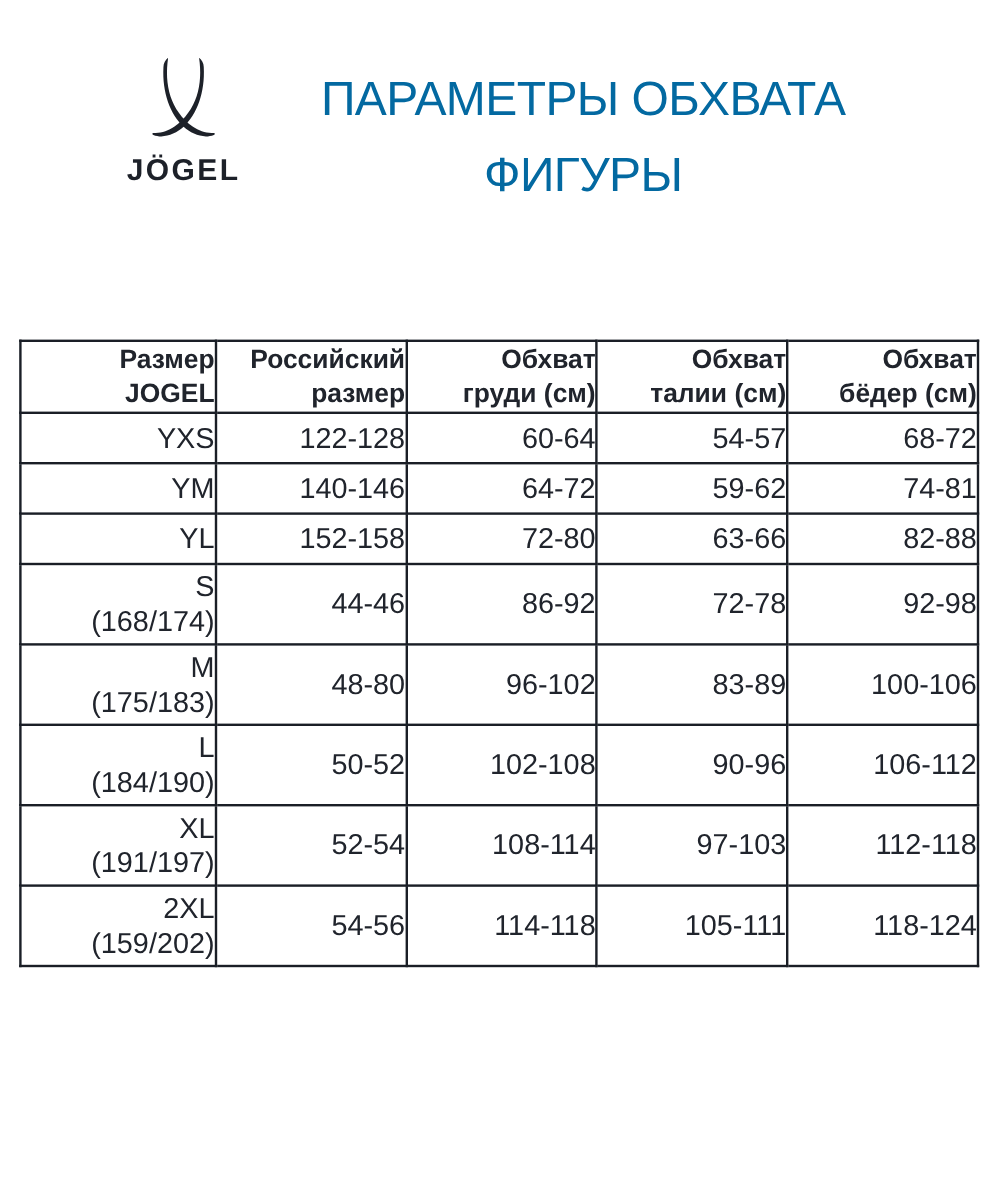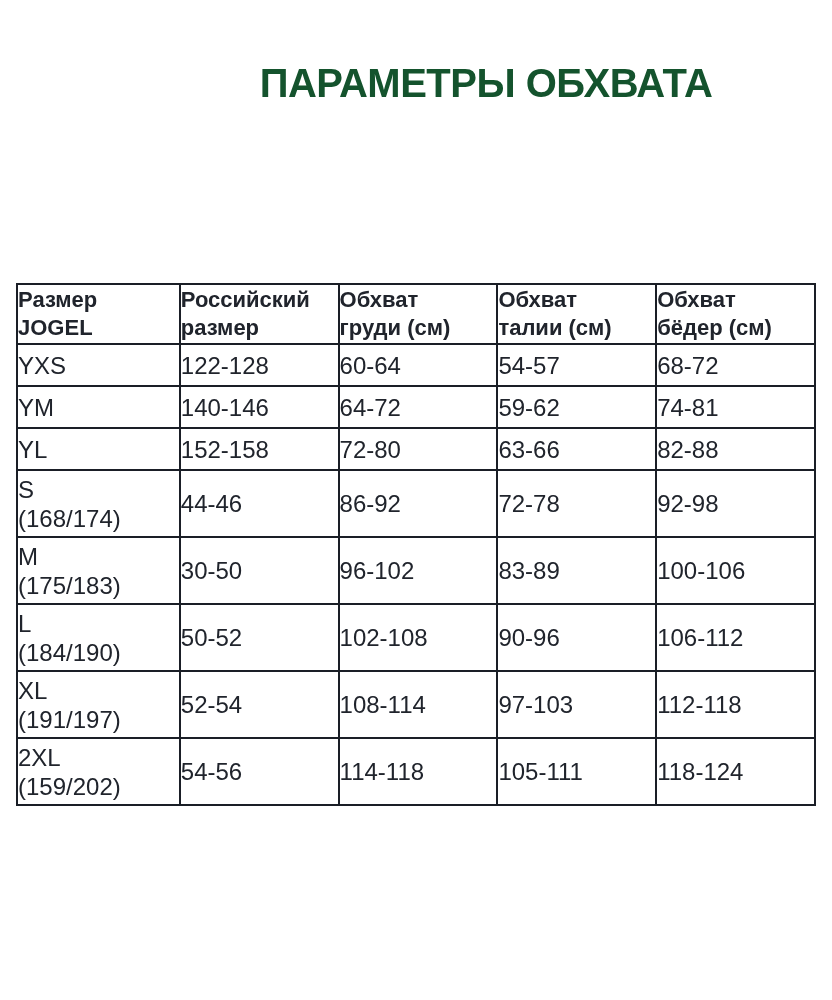--- a/index.html
+++ b/index.html
@@ -28,37 +28,37 @@
     font-size: 25px;
     font-weight: 700;
     letter-spacing: 2px;
     color: #1d2129;
   }
   .title {
     margin-left: 150px;
     margin-right: 10px;
     padding-top: 52px;
     text-align: center;
-    font-weight: 700;
+    font-weight: 400;
     font-size: 40px;
     line-height: 63px;
     letter-spacing: -0.5px;
-    color: #14532d;
+    color: #0369a1;
   }
   .title span { display: block; }
 
   
   table.size-table {
     position: absolute;
     left: 16px;
     top: 283px;
     width: 800px;
     border-collapse: collapse;
     table-layout: fixed;
-    text-align: left;
+    text-align: right;
   }
   .size-table th, .size-table td {
     border: 2px solid #1a1e26;
     vertical-align: middle;
     padding: 0;
   }
   .size-table th {
     height: 60px;
     font-size: 22px;
     font-weight: 700;
@@ -72,23 +72,33 @@
   tr.single td { height: 42px; margin-top: 12px; }
   tr.double td { height: 67px; }
   .size-table th span, td.cell-size span { display: block; }
   td.cell-size span:empty { display: none; }
 </style>
 </head>
 <body>
 
 <div class="page">
 
+  <div class="logo">
+    <svg width="56" height="74" viewBox="0 0 100 132" aria-hidden="true">
+      <g fill="#1d2129">
+        <path d="M27,0 C21,40 30,78 64,103 C73,109 84,113 95,112 C97,112 97,114 95,115 C80,121 62,114 50,103 C30,84 18,52 20,14 C20,8 23,3 27,0 Z"></path>
+        <path d="M73,0 C79,40 70,78 36,103 C27,109 16,113 5,112 C3,112 3,114 5,115 C20,121 38,114 50,103 C70,84 82,52 80,14 C80,8 77,3 73,0 Z"></path>
+      </g>
+    </svg>
+    <div class="brand">JÖGEL</div>
+  </div>
 
   <h1 class="title">
     <span>ПАРАМЕТРЫ ОБХВАТА</span>
+    <span>ФИГУРЫ</span>
   </h1>
 
   <table class="size-table">
     <colgroup>
       <col style="width:20.4%">
         <col style="width:19.9%">
         <col style="width:19.9%">
         <col style="width:19.9%">
         <col style="width:19.9%">
     </colgroup>
@@ -152,21 +162,21 @@
         <td>44-46</td>
         <td>86-92</td>
         <td>72-78</td>
         <td>92-98</td>
       </tr>
       <tr class="double">
         <td class="cell-size">
             <span>M</span>
             <span>(175/183)</span>
           </td>
-        <td>30-50</td>
+        <td>48-80</td>
         <td>96-102</td>
         <td>83-89</td>
         <td>100-106</td>
       </tr>
       <tr class="double">
         <td class="cell-size">
             <span>L</span>
             <span>(184/190)</span>
           </td>
         <td>50-52</td>

